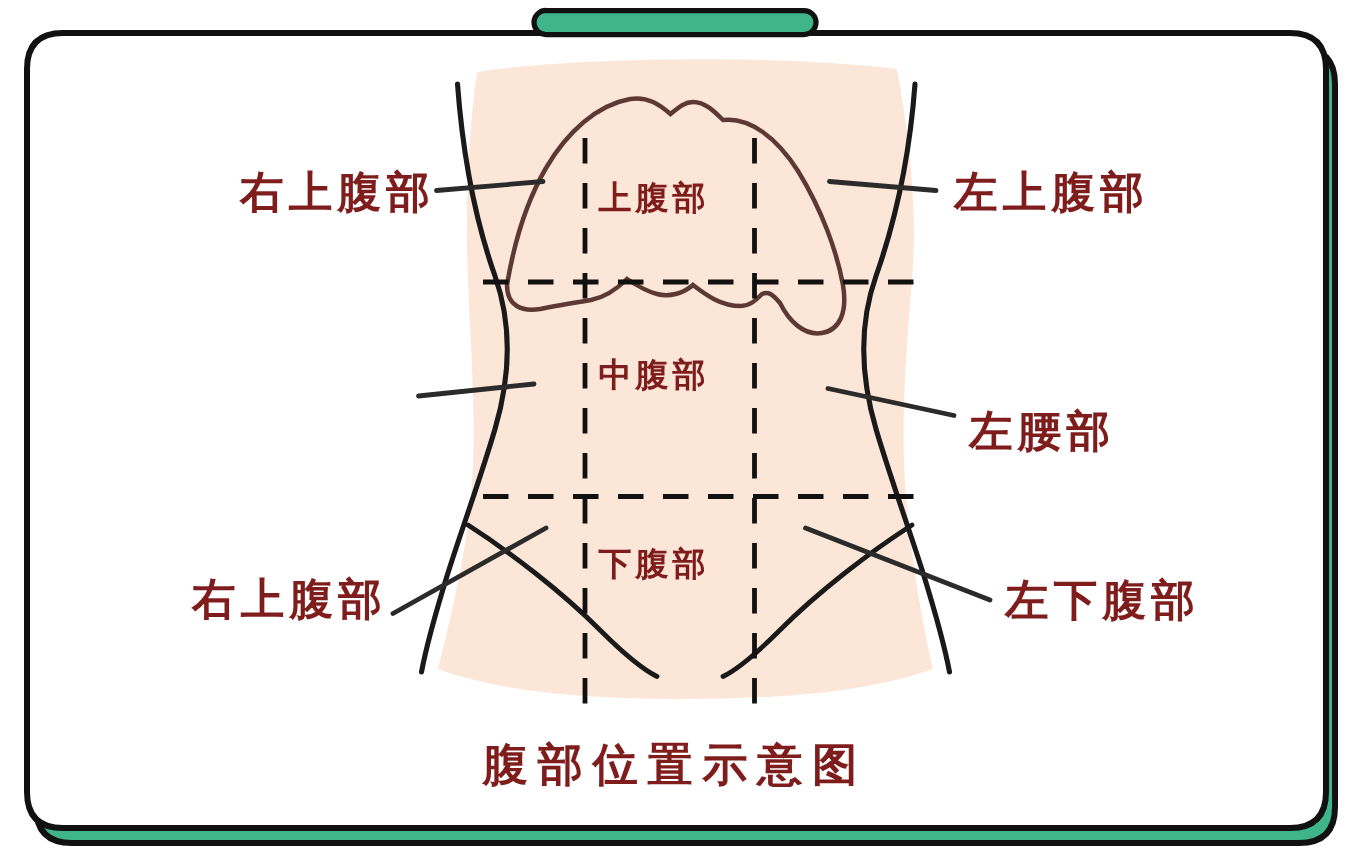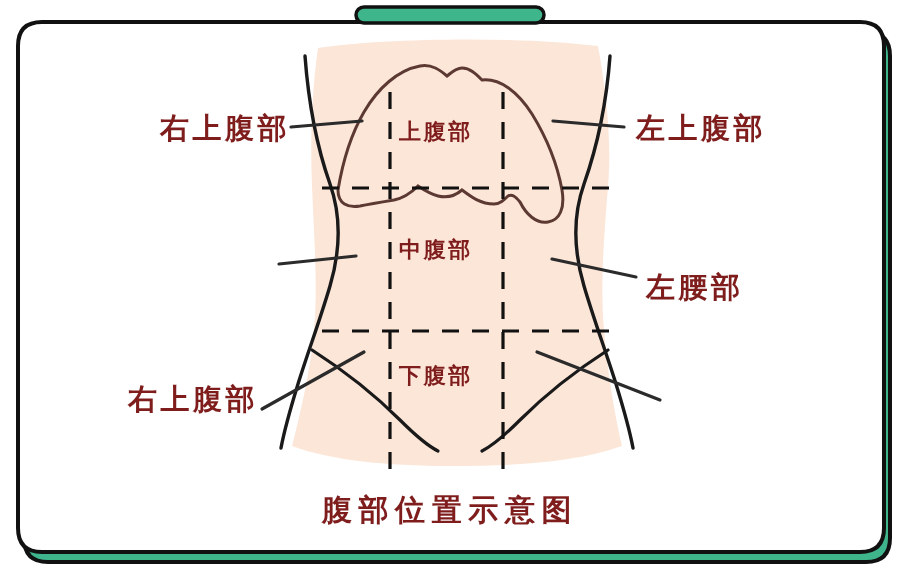--- a/index.html
+++ b/index.html
@@ -118,20 +118,21 @@
 
   <div class="lbl lbl-outer l-right" style="left:120px; top:109px; width:170px;">右上腹部</div>
 
 
   <div class="lbl lbl-outer l-right" style="left:88px; top:380px; width:170px;">右上腹部</div>
 
   <div class="lbl lbl-outer" style="left:636px; top:109px;">左上腹部</div>
 
   <div class="lbl lbl-outer" style="left:646px; top:268px;">左腰部</div>
 
+  <div class="lbl lbl-outer" style="left:670px; top:381px;">左下腹部</div>
 
   <div class="lbl lbl-inner" style="left:399px; top:117px;">上腹部</div>
 
   <div class="lbl lbl-inner" style="left:399px; top:235px;">中腹部</div>
 
   <div class="lbl lbl-inner" style="left:399px; top:361px;">下腹部</div>
 
   <div class="lbl lbl-title" style="left:0; top:480px; width:900px; text-align:center;">腹部位置示意图</div>
 
 </div>

